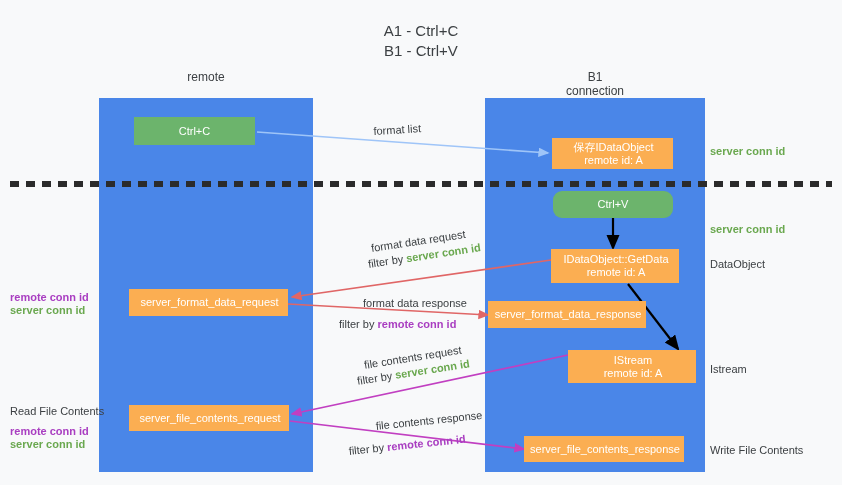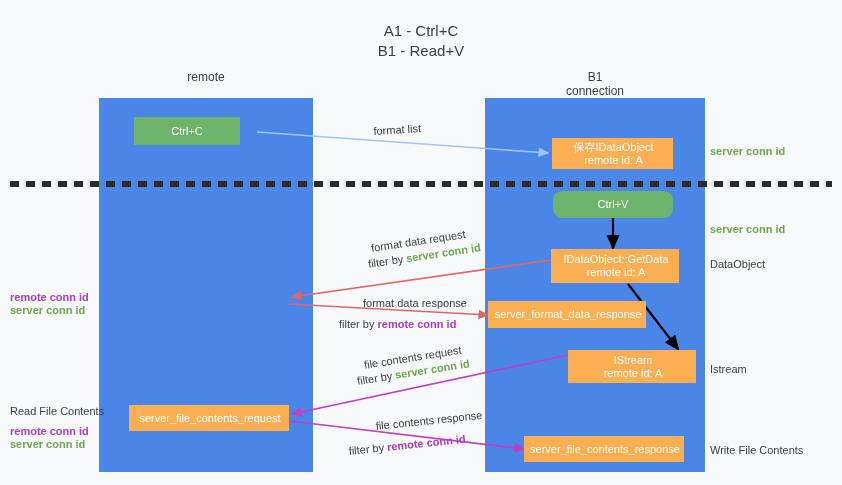--- a/index.html
+++ b/index.html
@@ -52,21 +52,21 @@
 </head>
 <body>
 
 <div id="stage">
 
   <div class="lane" style="left:99px;top:86px;width:214px;height:374px;"></div>
   <div class="lane" style="left:485px;top:86px;width:220px;height:374px;"></div>
 
   <div class="title">
     <div>A1 - Ctrl+C</div>
-    <div>B1 - Read+V</div>
+    <div>B1 - Ctrl+V</div>
   </div>
 
   <div class="col-head" style="left:146px;top:58px;width:120px;">
     <div>remote</div>
   </div>
   <div class="col-head" style="left:535px;top:58px;width:120px;">
     <div>B1</div>
     <div>connection</div>
   </div>
 
@@ -96,30 +96,31 @@
 
     <line x1="551" y1="248" x2="292" y2="285" stroke="#e06666" stroke-width="1.6" marker-end="url(#ar-red)"></line>
 
     <line x1="288" y1="292" x2="488" y2="303" stroke="#e06666" stroke-width="1.6" marker-end="url(#ar-red)"></line>
 
     <line x1="568" y1="343" x2="292" y2="402" stroke="#c13fc1" stroke-width="1.6" marker-end="url(#ar-pur)"></line>
 
     <line x1="290" y1="409" x2="524" y2="437" stroke="#c13fc1" stroke-width="1.6" marker-end="url(#ar-pur)"></line>
   </svg>
 
-  <div class="box green" style="left:134px;top:105px;width:106px;height:28px;">Ctrl+C</div>
+  <div class="box green" style="left:134px;top:105px;width:121px;height:28px;">Ctrl+C</div>
 
   <div class="box orange" style="left:552px;top:126px;width:121px;height:31px;">保存IDataObject
 remote id: A</div>
 
   <div class="box green" style="left:553px;top:179px;width:120px;height:27px;border-radius:9px;">Ctrl+V</div>
 
   <div class="box orange" style="left:551px;top:237px;width:128px;height:34px;">IDataObject::GetData
 remote id: A</div>
 
+  <div class="box orange" style="left:129px;top:277px;width:159px;height:27px;">server_format_data_request</div>
 
   <div class="box orange" style="left:488px;top:289px;width:158px;height:27px;">server_format_data_response</div>
 
   <div class="box orange" style="left:568px;top:338px;width:128px;height:33px;">IStream
 remote id: A</div>
 
   <div class="box orange" style="left:129px;top:393px;width:160px;height:26px;">server_file_contents_request</div>
 
   <div class="box orange" style="left:524px;top:424px;width:160px;height:26px;">server_file_contents_response</div>
 

